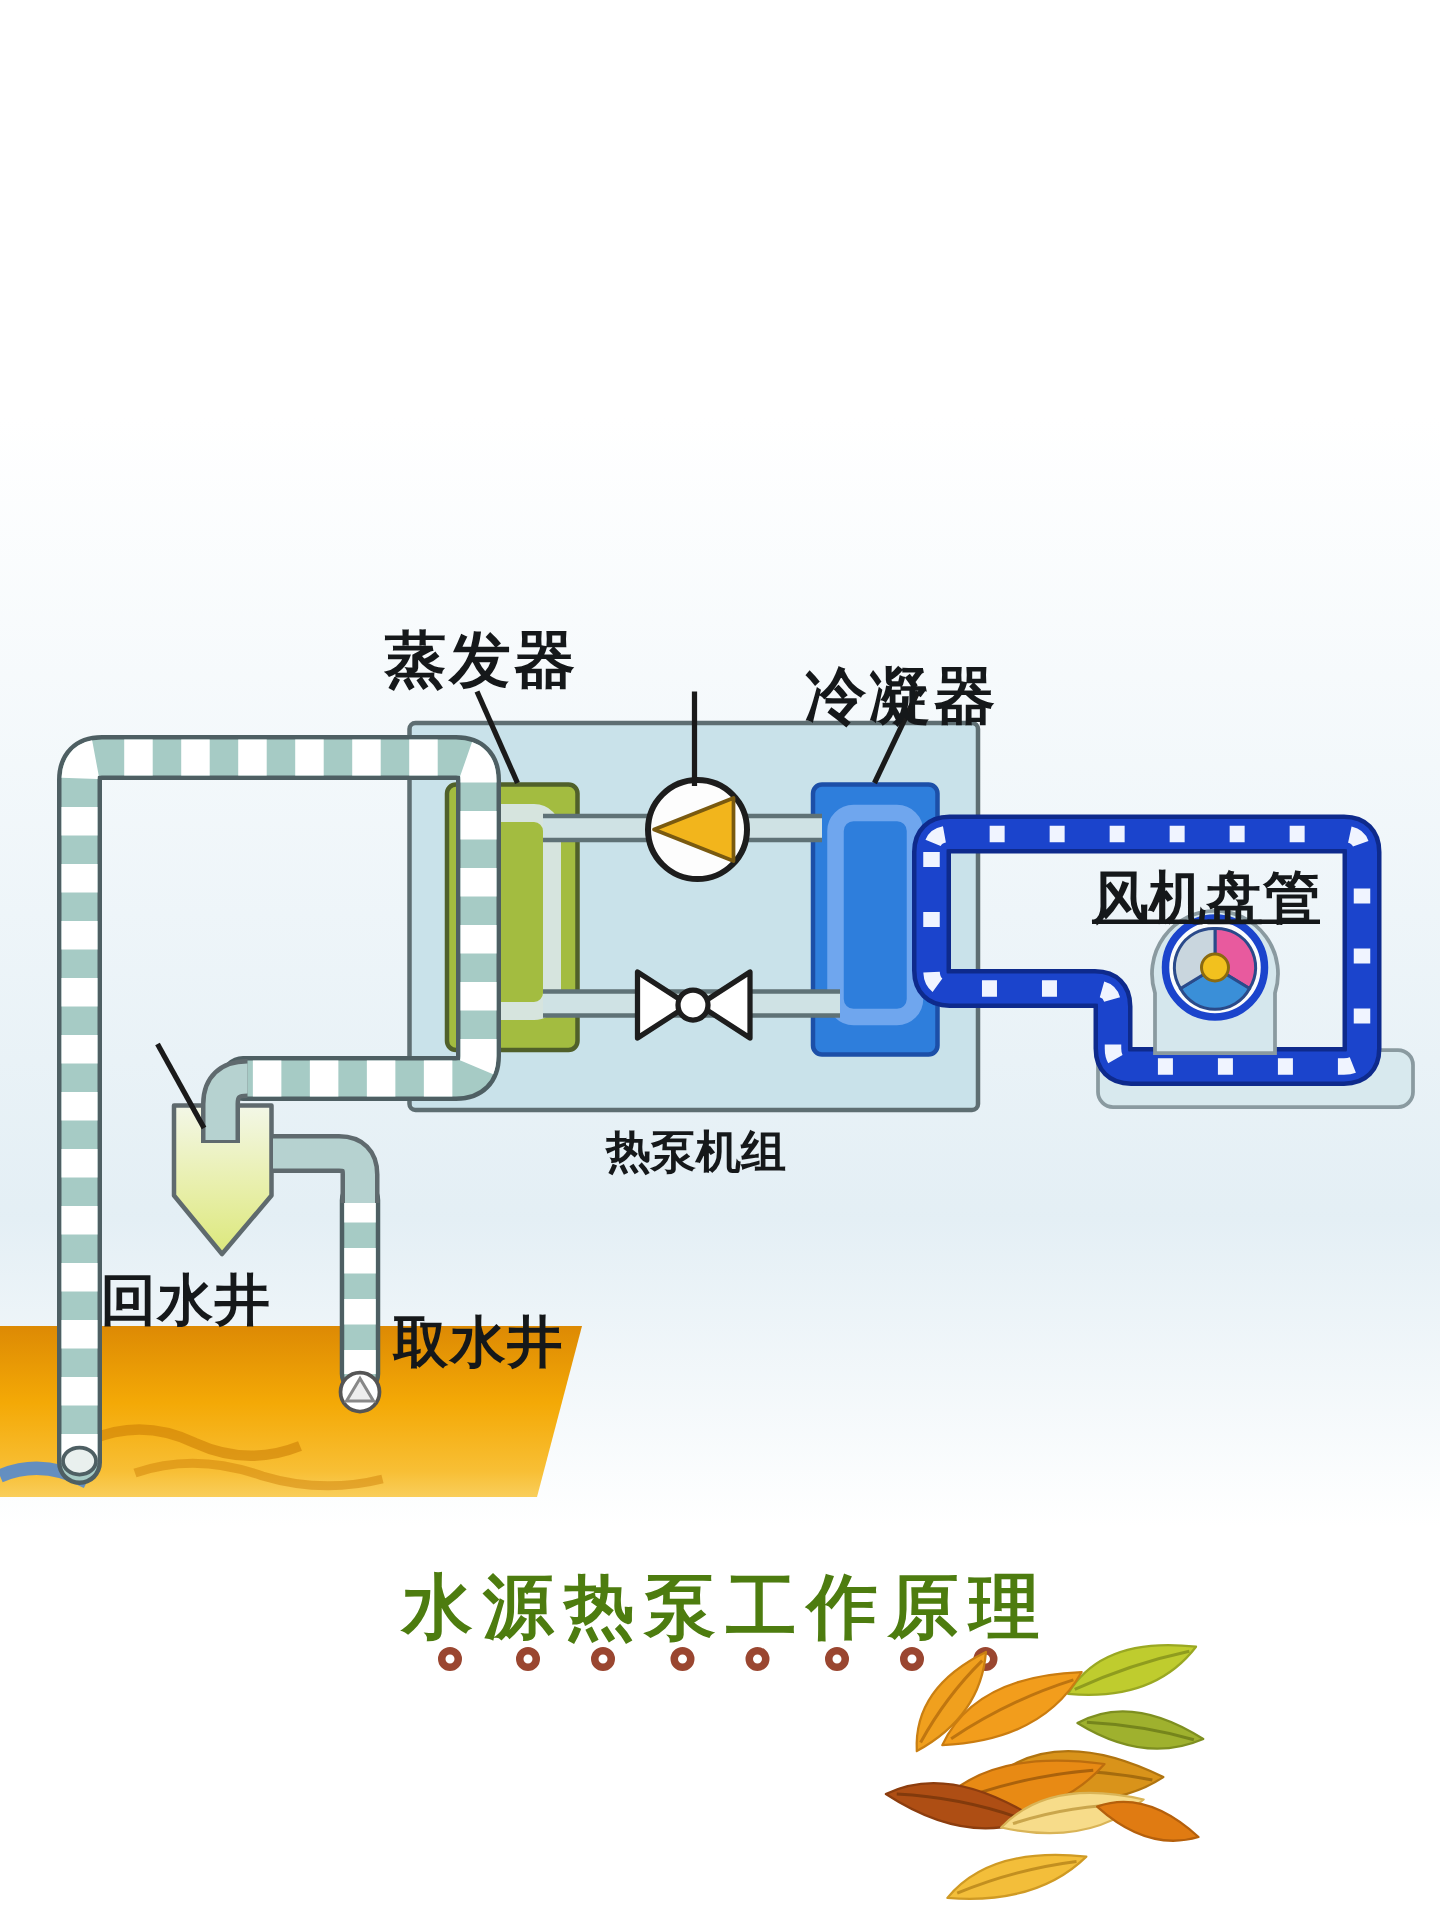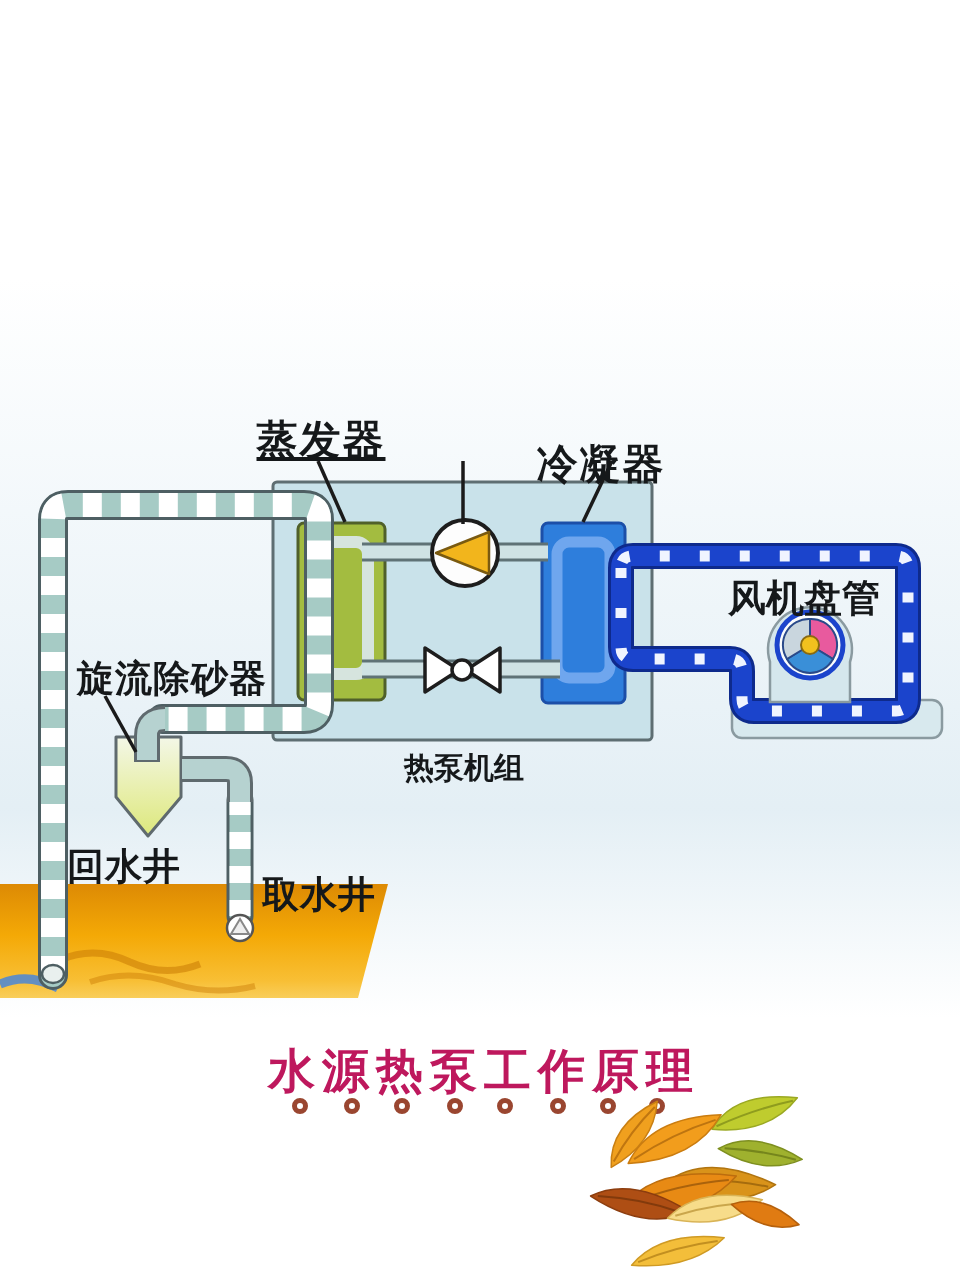--- a/index.html
+++ b/index.html
@@ -5,21 +5,21 @@
   html,body{margin:0;padding:0;}
   body{width:960px;height:1280px;background:#ffffff;font-family:"Liberation Sans","DejaVu Sans",sans-serif;}
   .canvas{position:relative;width:960px;height:1280px;overflow:hidden;background:#ffffff;}
   .sky{position:absolute;left:0;top:278px;width:960px;height:740px;
        background:linear-gradient(180deg,rgba(255,255,255,0) 0%,rgba(234,243,248,0.55) 30%,rgba(223,236,243,0.85) 72%,rgba(255,255,255,0) 100%);}
   .diagram-svg{position:absolute;left:0;top:0;width:960px;height:1280px;}
   .lbl{position:absolute;color:#15181a;font-weight:700;white-space:nowrap;transform:translateX(-50%);}
   .lbl-top{font-size:41px;letter-spacing:2px;}
   .lbl-mid{font-size:37px;letter-spacing:1px;}
   .page-title{position:absolute;left:484px;top:1040px;transform:translateX(-50%);
-      font-size:47px;font-weight:900;color:#be185d;letter-spacing:7px;white-space:nowrap;}
+      font-size:47px;font-weight:900;color:#4d7c0f;letter-spacing:7px;white-space:nowrap;}
   .ring{position:absolute;width:16px;height:16px;border-radius:50%;
       border:5px solid #9a4630;background:#ffffff;box-sizing:border-box;}
   .leaves{position:absolute;left:570px;top:1080px;width:260px;height:200px;}
 </style>
 </head>
 <body>
 
 <div class="canvas">
 
   <div class="sky"></div>
@@ -119,24 +119,23 @@
     <ellipse cx="53" cy="974" rx="11" ry="9" fill="#e9f0ee" stroke="#4e5f63" stroke-width="2.5"></ellipse>
 
     <g stroke="#1a1a1a" stroke-width="3.5">
       <line x1="318" y1="461" x2="345" y2="522"></line>
       <line x1="463" y1="461" x2="463" y2="524"></line>
       <line x1="612" y1="461" x2="583" y2="522"></line>
       <line x1="105" y1="696" x2="136" y2="752"></line>
     </g>
   </svg>
 
-  <div class="lbl lbl-top" style="left:321px;top:413px;text-decoration:underline;">蒸发器</div>
+  <div class="lbl lbl-top" style="left:321px;top:413px;">蒸发器</div>
   <div class="lbl lbl-top" style="left:601px;top:413px;margin-top:24px;">冷凝器</div>
-  <div class="lbl" style="left:804px;top:573px;font-size:38px;">风机盘管</div>
-  <div class="lbl lbl-mid" style="left:172px;top:654px;">旋流除砂器</div>
+  <div class="lbl" style="left:804px;top:573px;font-size:38px;text-decoration:underline;">风机盘管</div>
   <div class="lbl" style="left:464px;top:748px;font-size:30px;">热泵机组</div>
   <div class="lbl lbl-mid" style="left:124px;top:842px;">回水井</div>
   <div class="lbl lbl-mid" style="left:319px;top:842px;margin-top:28px;">取水井</div>
 
   <div class="page-title">水源热泵工作原理</div>
 
   <div class="ring" style="left:292px;top:1098px;"></div>
   <div class="ring" style="left:344px;top:1098px;"></div>
   <div class="ring" style="left:394px;top:1098px;"></div>
   <div class="ring" style="left:447px;top:1098px;"></div>

